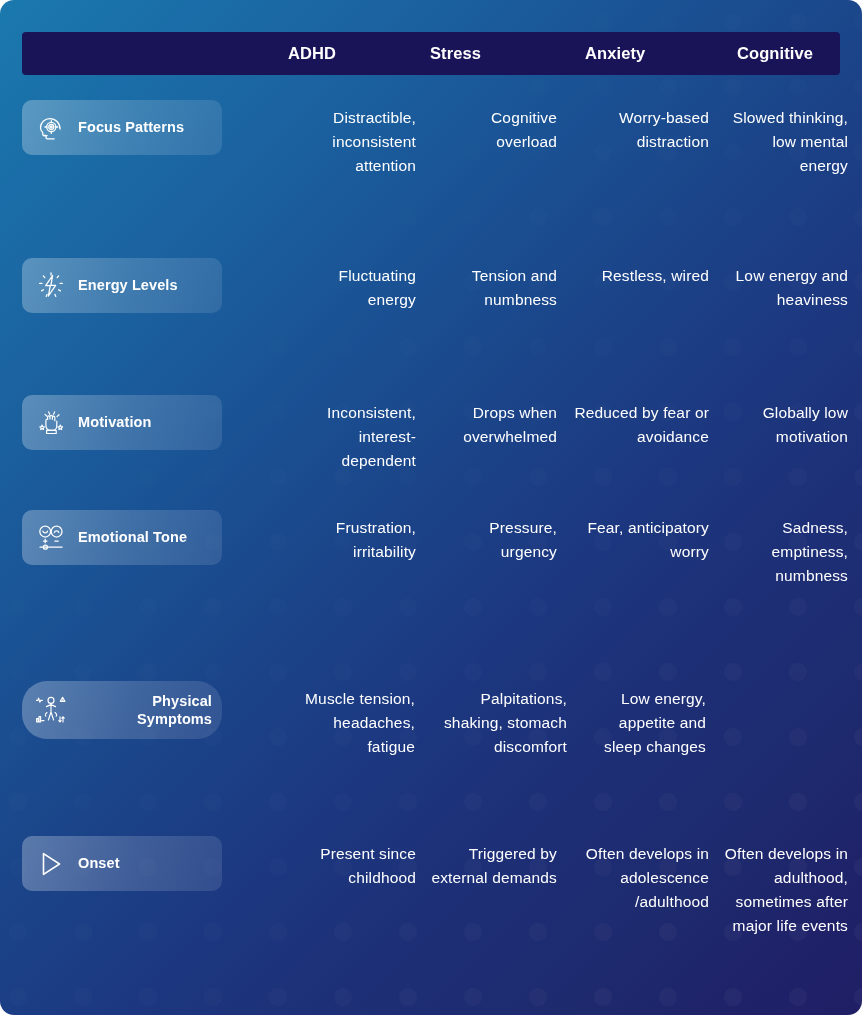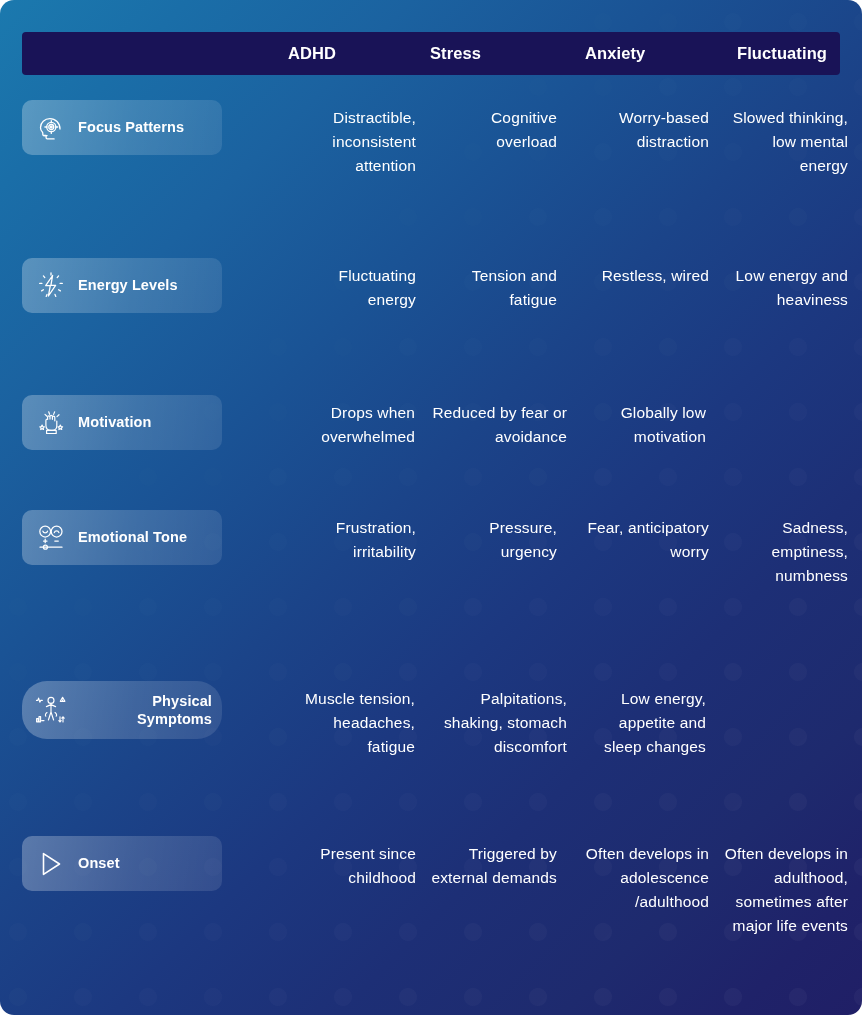--- a/index.html
+++ b/index.html
@@ -155,21 +155,21 @@
 <div class="page">
   <div class="dots"></div>
 
   <div class="table">
 
     <div class="thead">
       <div class="th-spacer"></div>
       <div class="th c1">ADHD</div>
       <div class="th c2">Stress</div>
       <div class="th c3">Anxiety</div>
-      <div class="th c4">Fluctuating</div>
+      <div class="th c4">Cognitive</div>
     </div>
 
     <div class="row r0">
       <div class="label-cell">
         <div class="pill">
           <span class="pill-icon">
             <svg width="32" height="32" viewBox="0 0 32 32" fill="none" stroke="#ffffff" stroke-width="1.3" stroke-linecap="round" stroke-linejoin="round">
               <path d="M25 17c0-6-4.6-10.4-10.1-10.4C9.7 6.6 5.5 10.6 5.5 15.4c0 2 .7 3.2 1.6 4.2.5.6.7 1 .7 1.7v1.1c0 .6.5 1.1 1.1 1.1h2.2v2.3c0 .6.5 1.1 1.1 1.1h6.9"></path>
               <path d="M8.5 23.6h3.6"></path>
               <circle cx="16.3" cy="15" r="4.6"></circle>
@@ -193,41 +193,42 @@
           <span class="pill-icon">
             <svg width="32" height="32" viewBox="0 0 32 32" fill="none" stroke="#ffffff" stroke-width="1.3" stroke-linecap="round" stroke-linejoin="round">
               <path d="M17.6 5.5l-6.9 10.2h4.6l-1.9 10.3 7.2-10.6h-4.7z"></path>
               <path d="M16 2.8v2.2M8.4 5.9l1.4 1.7M23.6 5.9l-1.4 1.7M4.7 13.4h2.2M27.3 13.4h-2.2M6.6 20.9l1.8-1.1M25.4 20.9l-1.8-1.1M11.2 26.4l.8-2M20.8 26.4l-.8-2"></path>
             </svg>
           </span>
           <span class="pill-label">Energy Levels</span>
         </div>
       </div>
       <div class="cell c1">Fluctuating energy</div>
-      <div class="cell c2">Tension and fatigue</div>
+      <div class="cell c2">Tension and numbness</div>
       <div class="cell c3">Restless, wired</div>
       <div class="cell c4">Low energy and heaviness</div>
     </div>
 
     <div class="row r2">
       <div class="label-cell">
         <div class="pill">
           <span class="pill-icon">
             <svg width="32" height="32" viewBox="0 0 32 32" fill="none" stroke="#ffffff" stroke-width="1.2" stroke-linecap="round" stroke-linejoin="round">
               <path d="M12.6 12.2v-2.1a1.2 1.2 0 0 1 2.4 0v2M15 12.1V9.6a1.2 1.2 0 0 1 2.4 0v2.5M17.4 12.3v-1.9a1.2 1.2 0 0 1 2.4 0v3.4"></path>
               <path d="M12.6 12.2h-.4a1.3 1.3 0 0 0-1.3 1.3v4.7c0 3.1 2.1 5.2 5.2 5.2h1.4c2.4 0 4.3-1.9 4.3-4.3v-5.1"></path>
               <path d="M11.6 23.4h9.6v3.1h-9.6z"></path>
               <path d="M14.6 7.3l-.9-2.5M18.6 7.4l1-2.5M11.9 9.2L10 7.4M22 9.6l2-1.9"></path>
               <path d="M7.1 18.1l.7 1.5 1.6.2-1.2 1.1.3 1.6-1.4-.8-1.4.8.3-1.6-1.2-1.1 1.6-.2z"></path>
               <path d="M25.3 18.1l.7 1.5 1.6.2-1.2 1.1.3 1.6-1.4-.8-1.4.8.3-1.6-1.2-1.1 1.6-.2z"></path>
             </svg>
           </span>
           <span class="pill-label">Motivation</span>
         </div>
       </div>
+      <div class="cell c1">Inconsistent, interest-dependent</div>
       <div class="cell c2">Drops when overwhelmed</div>
       <div class="cell c3">Reduced by fear or avoidance</div>
       <div class="cell c4">Globally low motivation</div>
     </div>
 
     <div class="row r3">
       <div class="label-cell">
         <div class="pill">
           <span class="pill-icon">
             <svg width="32" height="32" viewBox="0 0 32 32" fill="none" stroke="#ffffff" stroke-width="1.25" stroke-linecap="round" stroke-linejoin="round">

